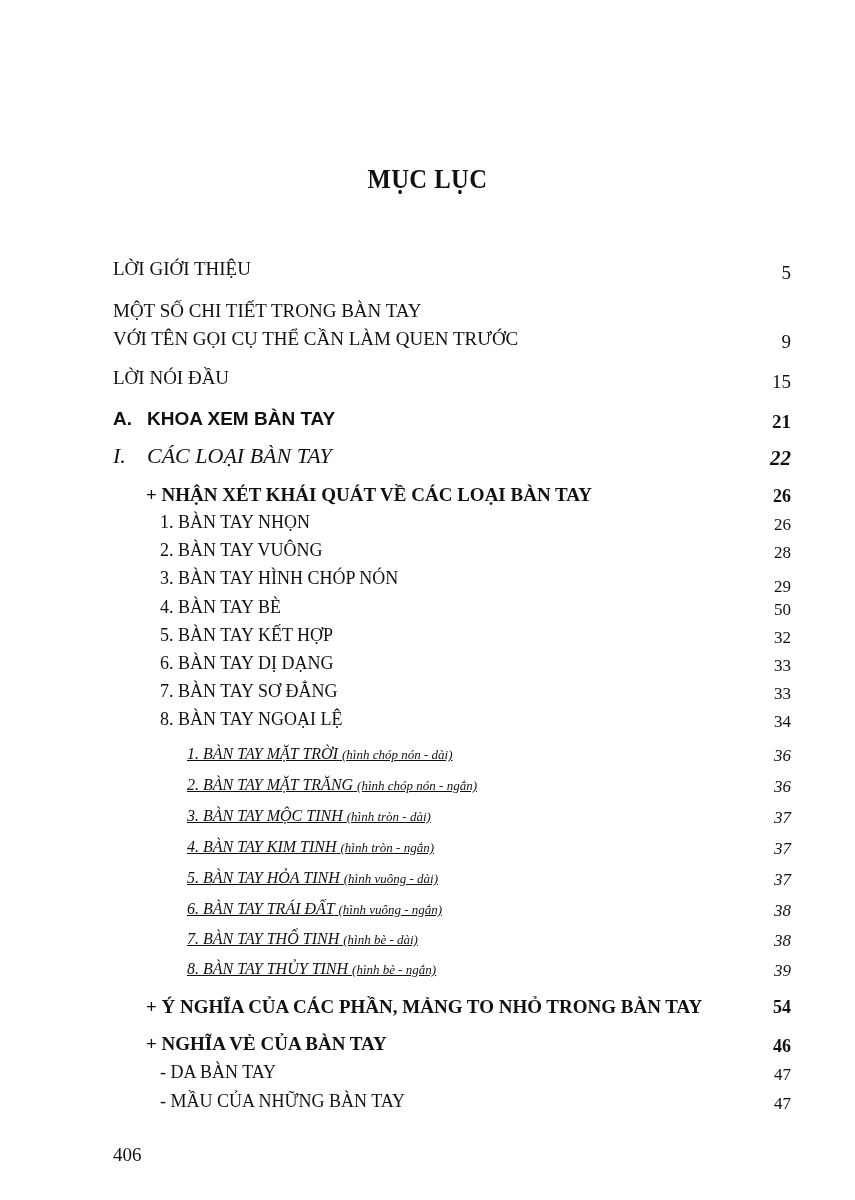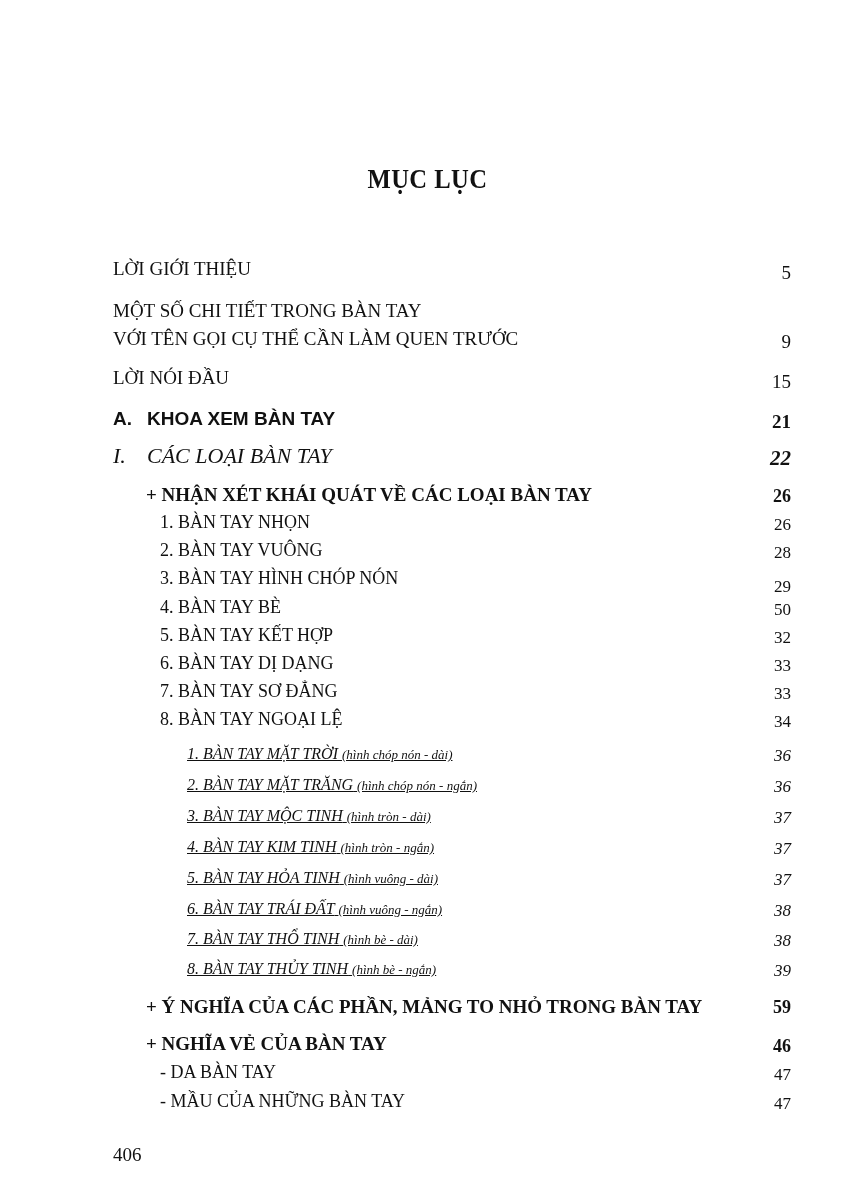--- a/index.html
+++ b/index.html
@@ -172,21 +172,21 @@
     <span class="label"><span>7. BÀN TAY THỔ TINH</span> <span class="note">(hình bè - dài)</span></span>
     <span class="page" style="top:1px;">38</span>
   </div>
   <div class="entry sub" style="top:960px;">
     <span class="label"><span>8. BÀN TAY THỦY TINH</span> <span class="note">(hình bè - ngắn)</span></span>
     <span class="page" style="top:1px;">39</span>
   </div>
 
   <div class="entry plus" style="top:996px;">
     <span class="label">+ Ý NGHĨA CỦA CÁC PHẦN, MẢNG TO NHỎ TRONG BÀN TAY</span>
-    <span class="page" style="top:1px;">59</span>
+    <span class="page" style="top:1px;">54</span>
   </div>
 
   <div class="entry plus" style="top:1033px;">
     <span class="label">+ NGHĨA VẺ CỦA BÀN TAY</span>
     <span class="page" style="top:3px;">46</span>
   </div>
 
   <div class="entry dash" style="top:1062px;">
     <span class="label">- DA BÀN TAY</span>
     <span class="page" style="top:3px;">47</span>

